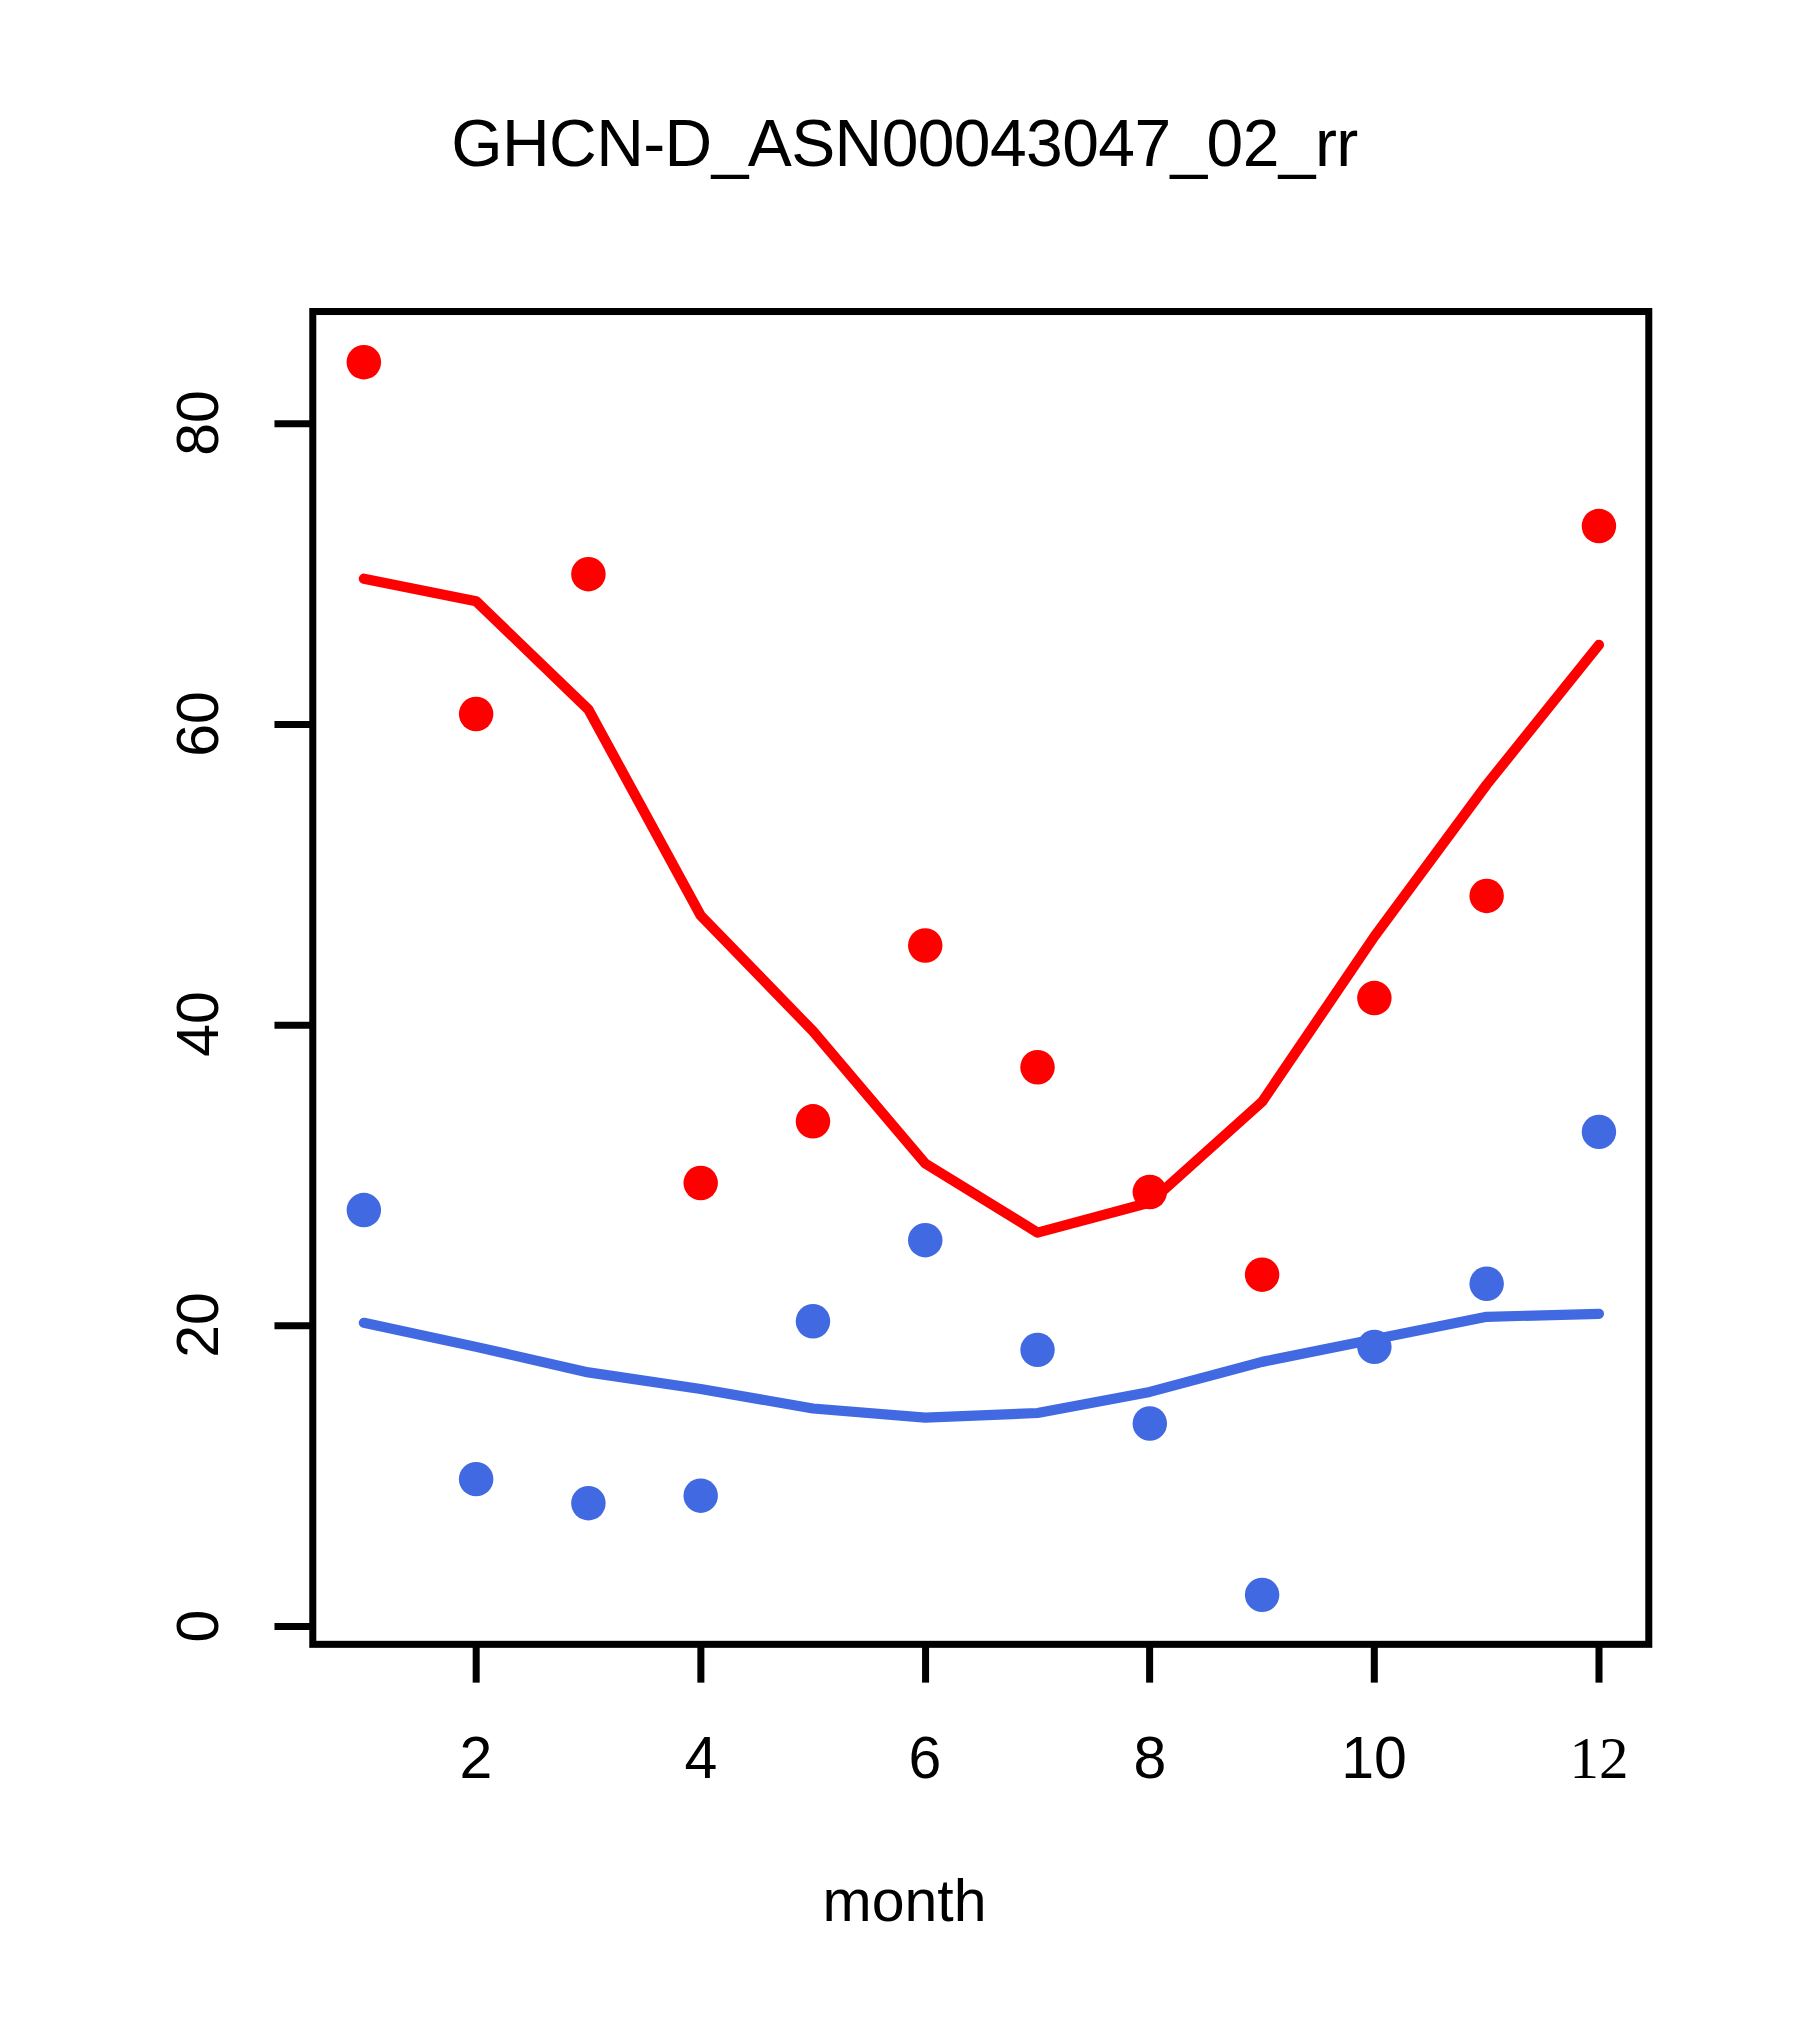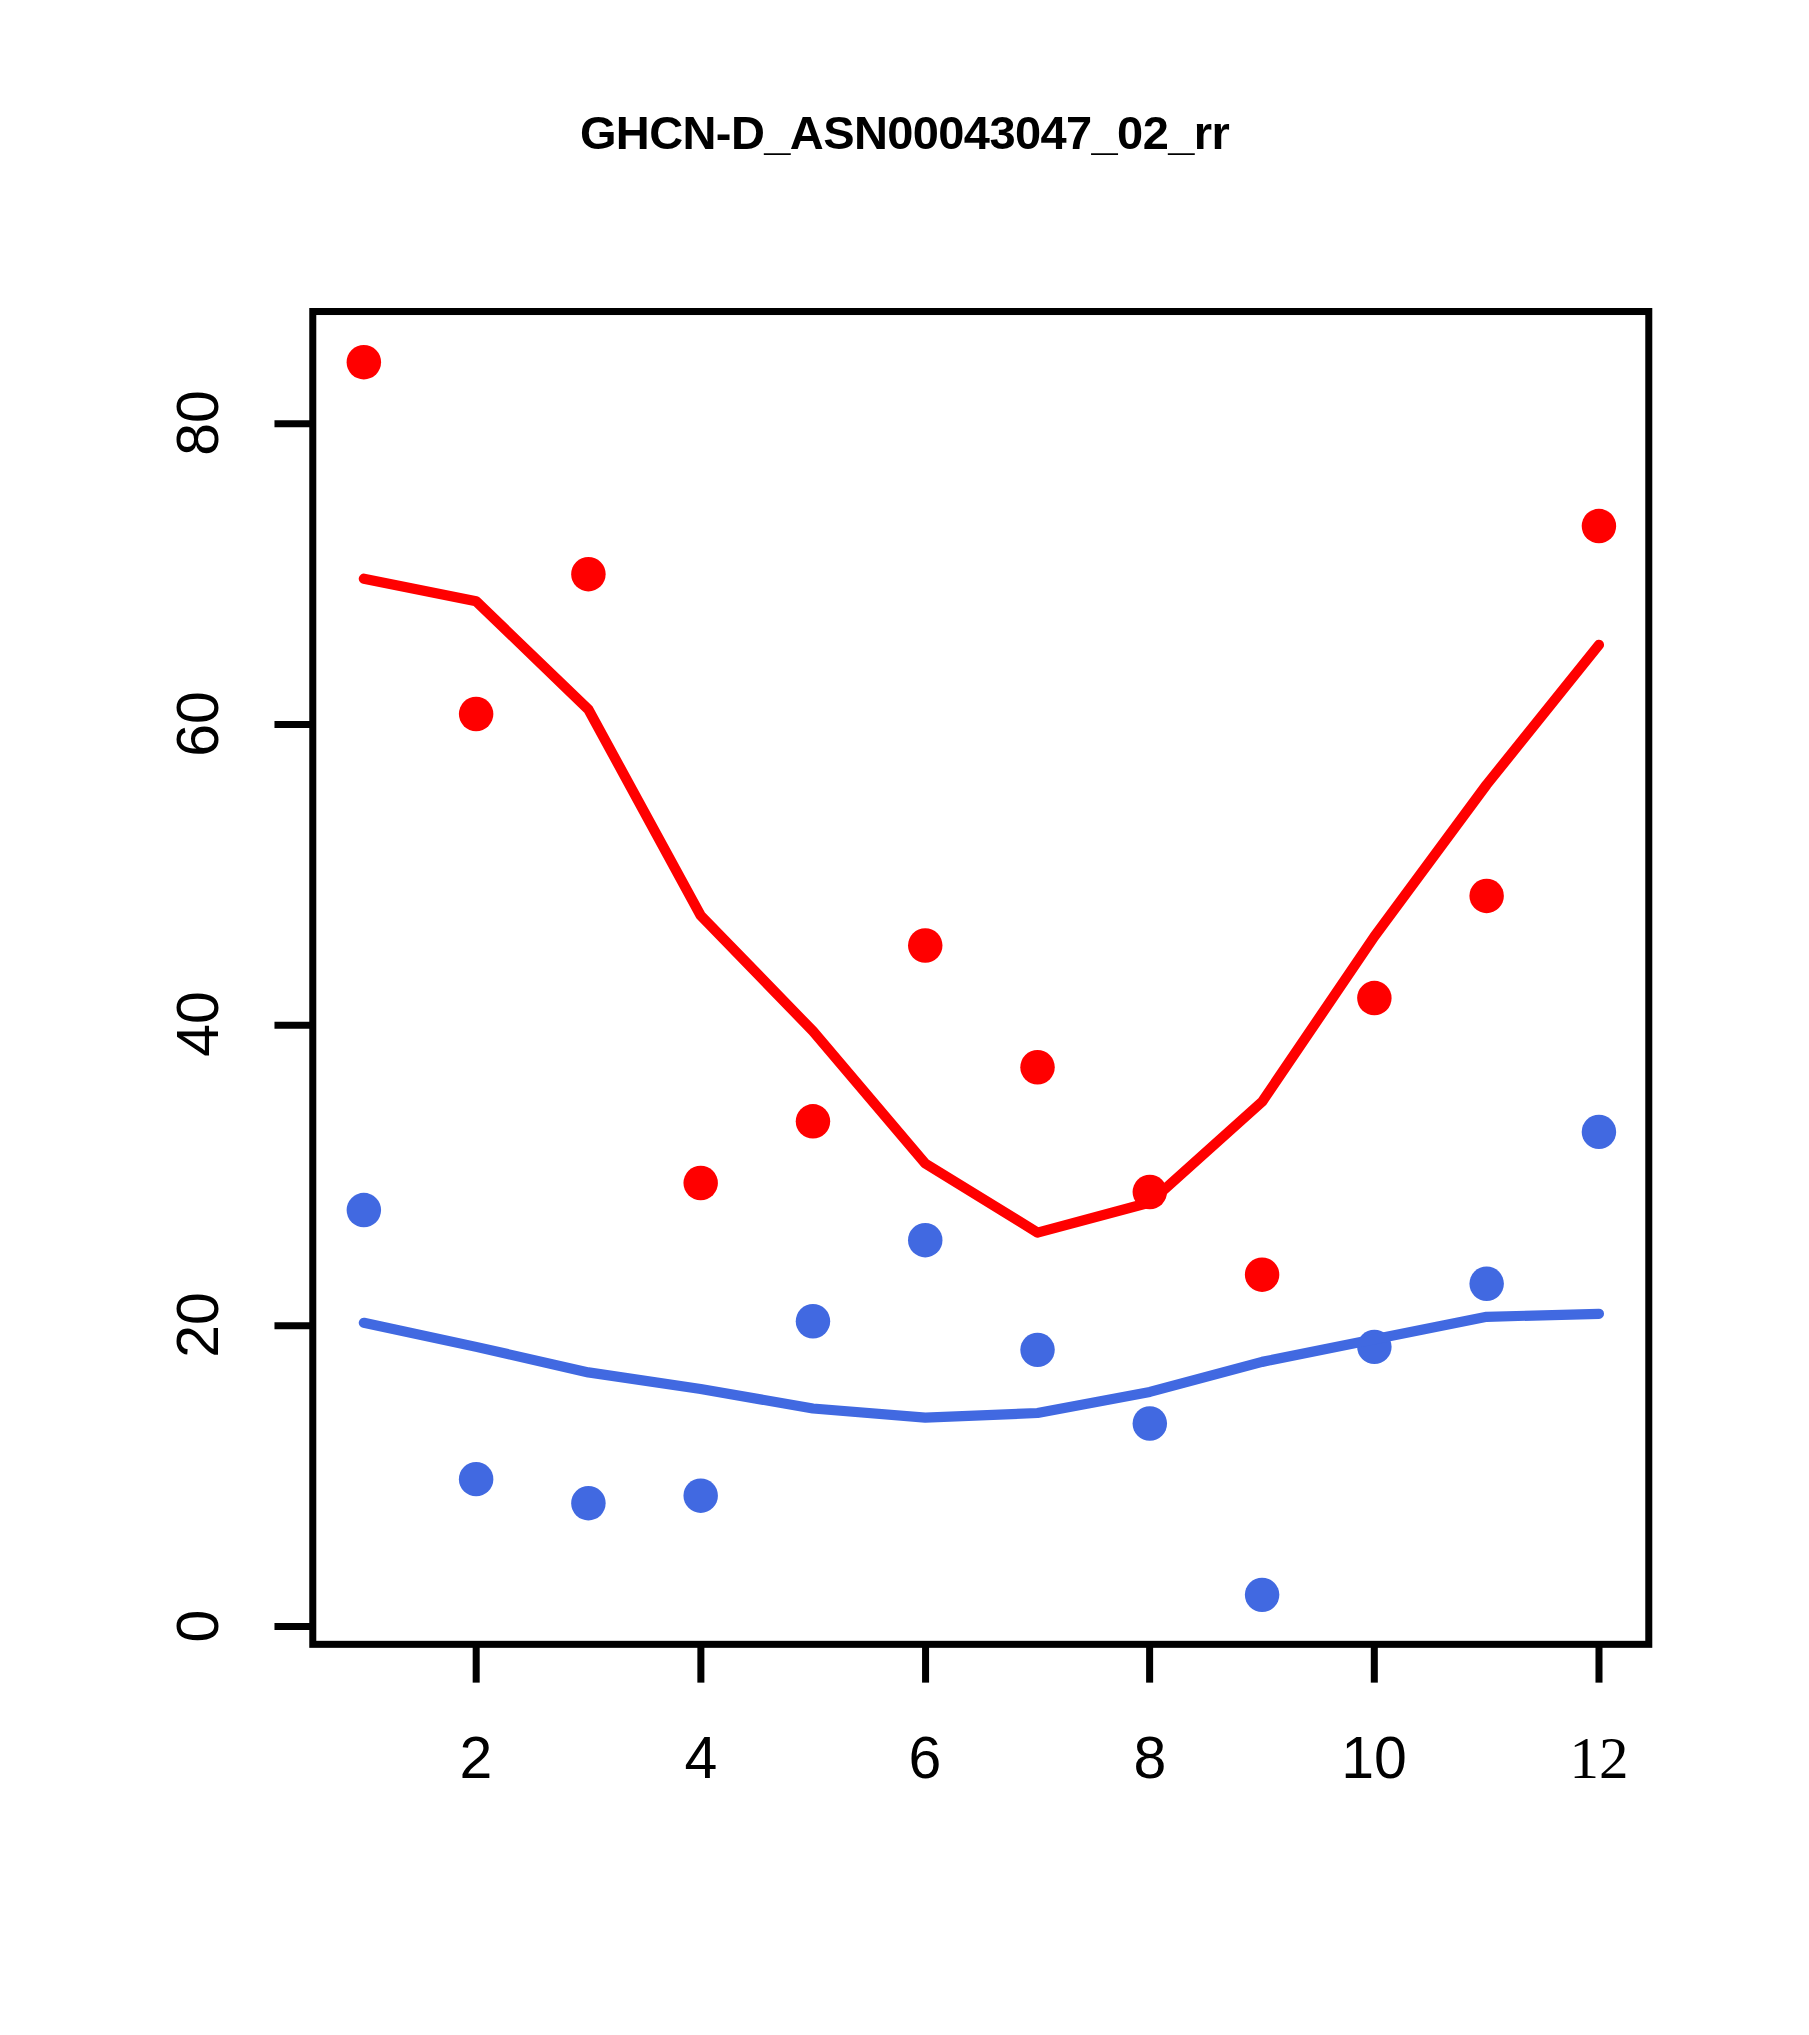--- a/index.html
+++ b/index.html
@@ -1,21 +1,21 @@
 <!DOCTYPE html>
 <html style="font-size:10.2px"><head>
 <meta charset="utf-8">
 <style>
   html,body{margin:0;padding:0;background:#ffffff;}
   body{width:1809px;height:2035px;font-family:"Liberation Sans",sans-serif;color:#000;}
   #root{position:relative;width:1809px;height:2035px;background:#fff;overflow:hidden;}
 
   #chart-title{
     position:absolute;left:0;top:105px;width:1809px;text-align:center;
-    font-size:47px;font-weight:bold;letter-spacing:-0.6px;color:#000;
+    font-size:66px;font-weight:normal;letter-spacing:-0.6px;color:#000;
     font-family:"Liberation Sans",sans-serif;white-space:nowrap;
   }
 
   #plot-area{position:absolute;left:0;top:0;width:1809px;height:2035px;}
   #plot-svg{display:block;width:1809px;height:2035px;}
 
   .tick-label-y{
     position:absolute;font-size:59px;color:#000;
     font-family:"Liberation Sans",sans-serif;
     transform-origin:center center;
@@ -104,16 +104,17 @@
     <div class="tick-label-y" style="left:163px;top:690px;width:70px;transform:rotate(-90deg);">60</div>
     <div class="tick-label-y" style="left:163px;top:389px;width:70px;transform:rotate(-90deg);">80</div>
 
     <div class="tick-label-x" style="left:406px;top:1724px;width:140px;">2</div>
     <div class="tick-label-x" style="left:631px;top:1724px;width:140px;">4</div>
     <div class="tick-label-x" style="left:855px;top:1724px;width:140px;">6</div>
     <div class="tick-label-x" style="left:1080px;top:1724px;width:140px;">8</div>
     <div class="tick-label-x" style="left:1304px;top:1724px;width:140px;">10</div>
     <div class="tick-label-x" style="left:1529px;top:1724px;width:140px;font-family:Liberation Serif, serif;">12</div>
 
+    <div id="xaxis-title">month</div>
   </div>
 
 </div>
 
 
 </body></html>

